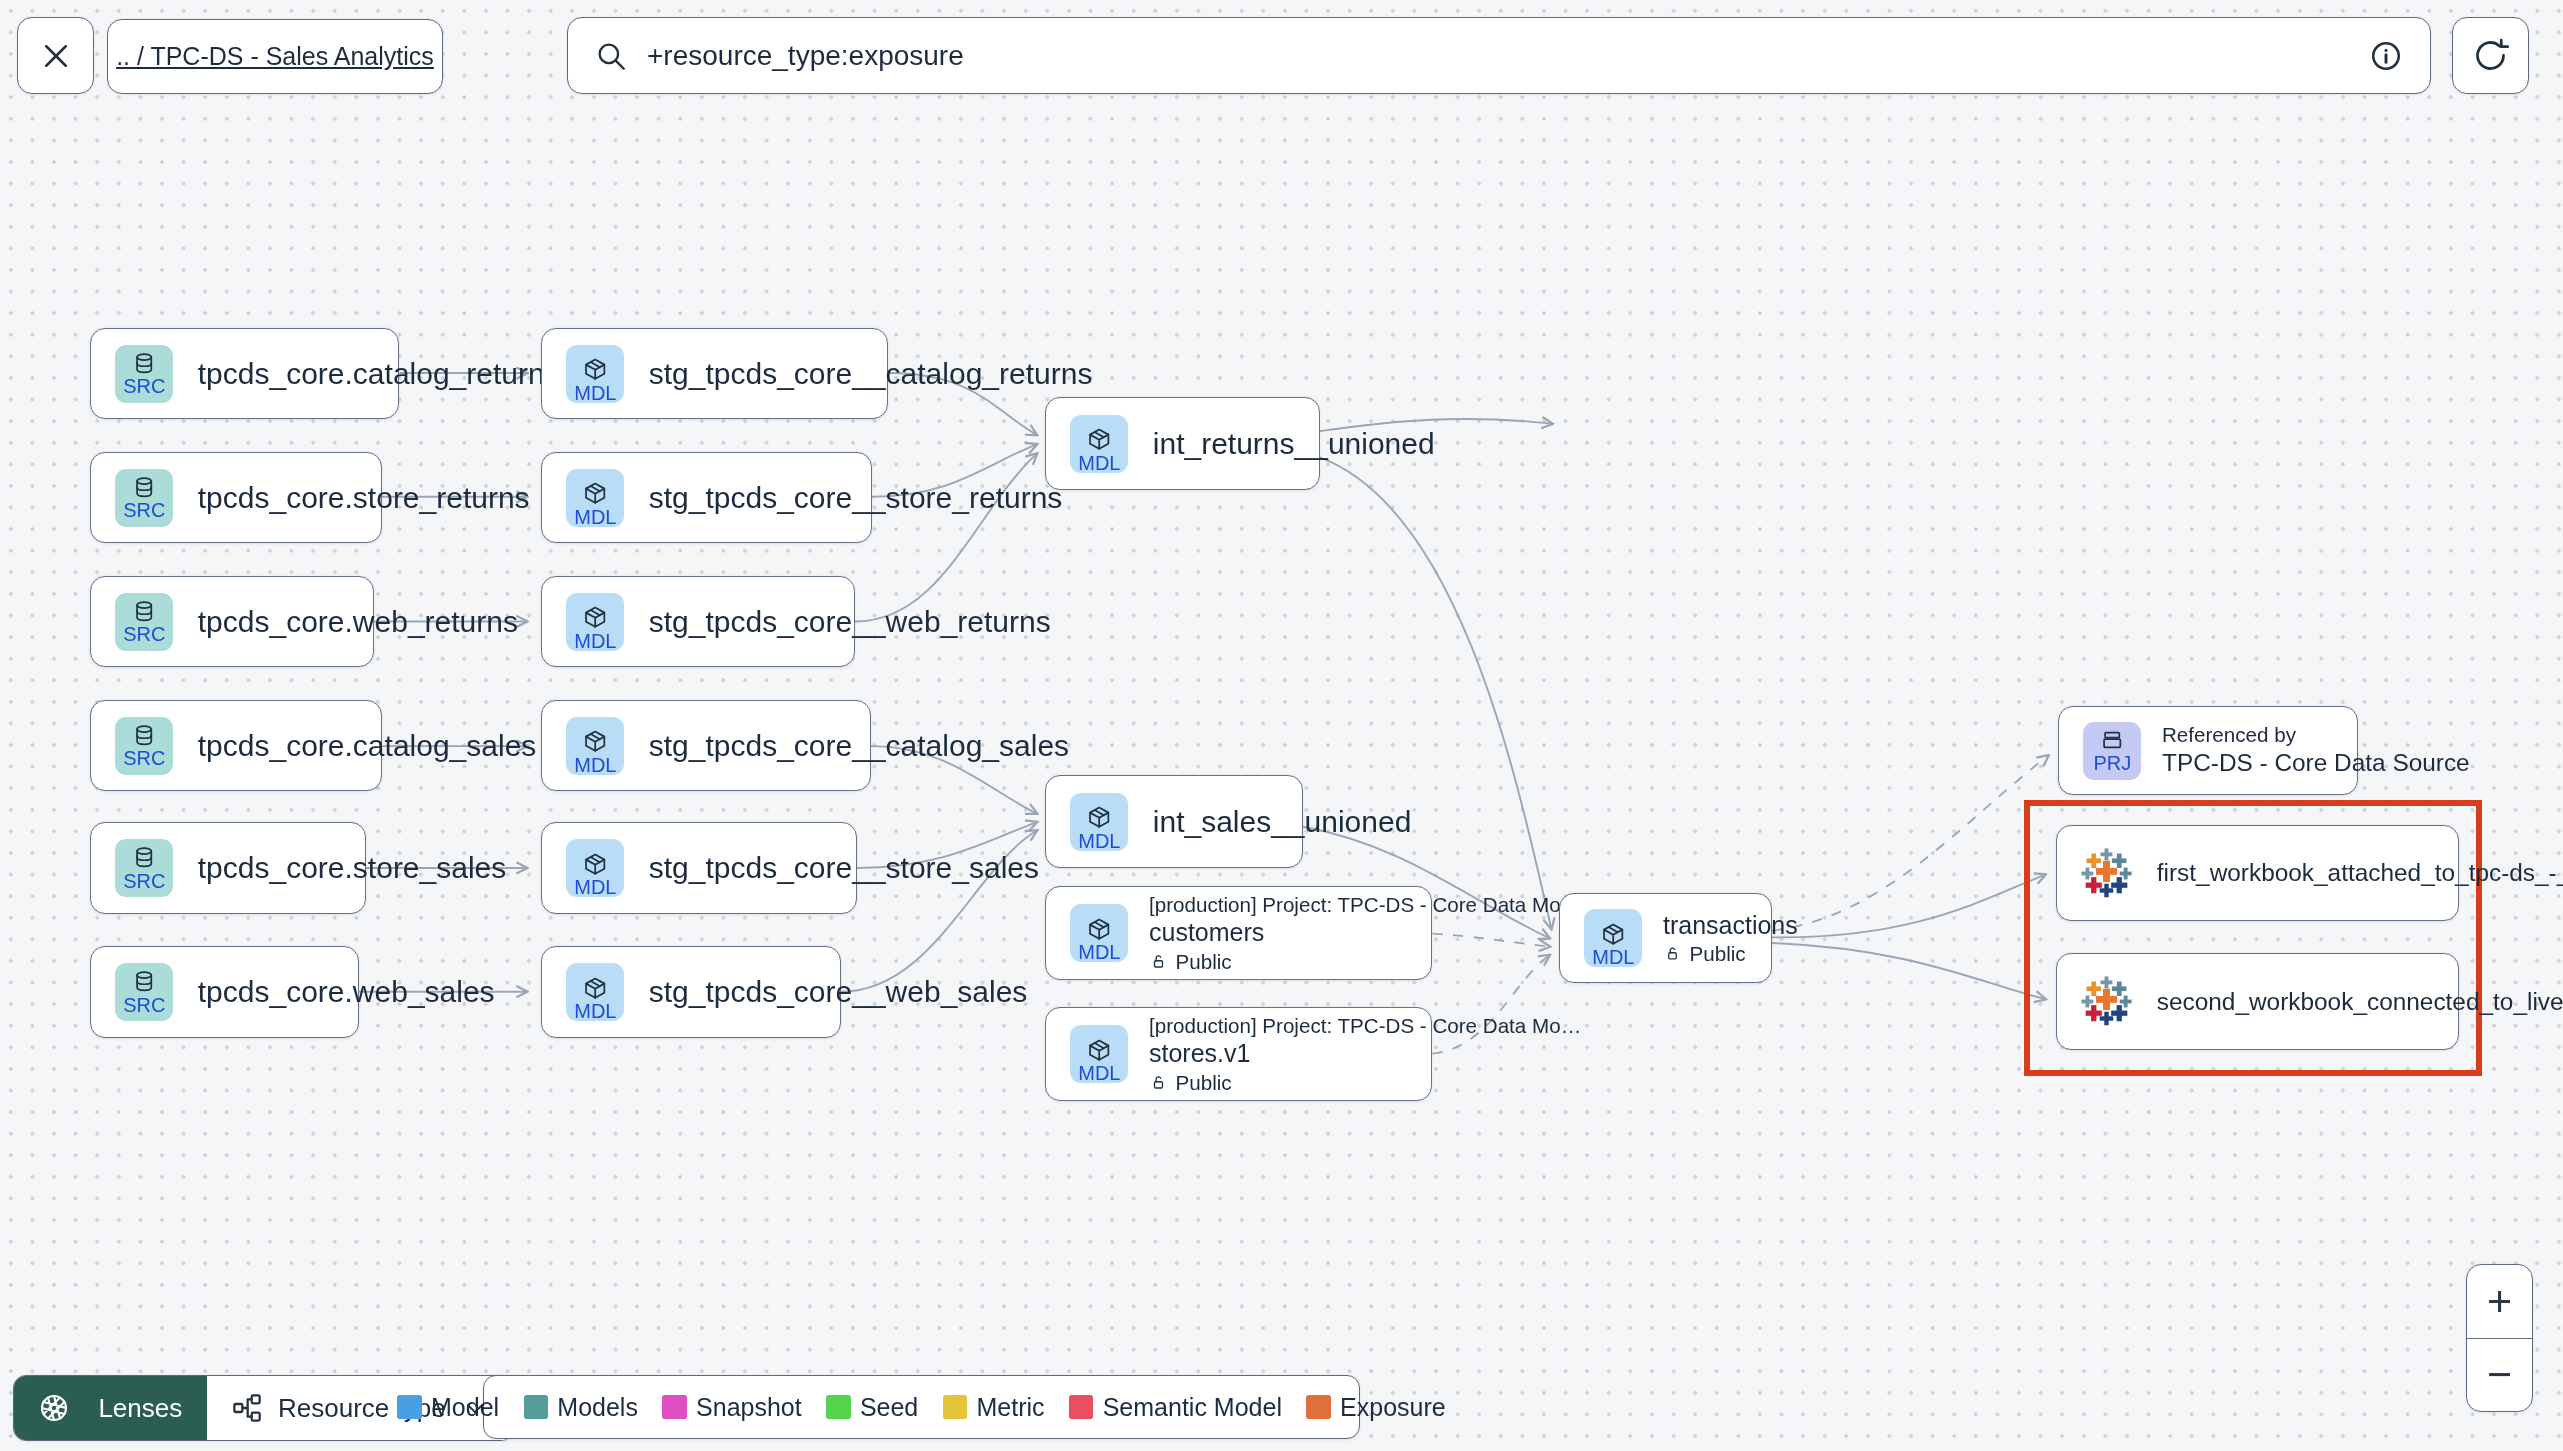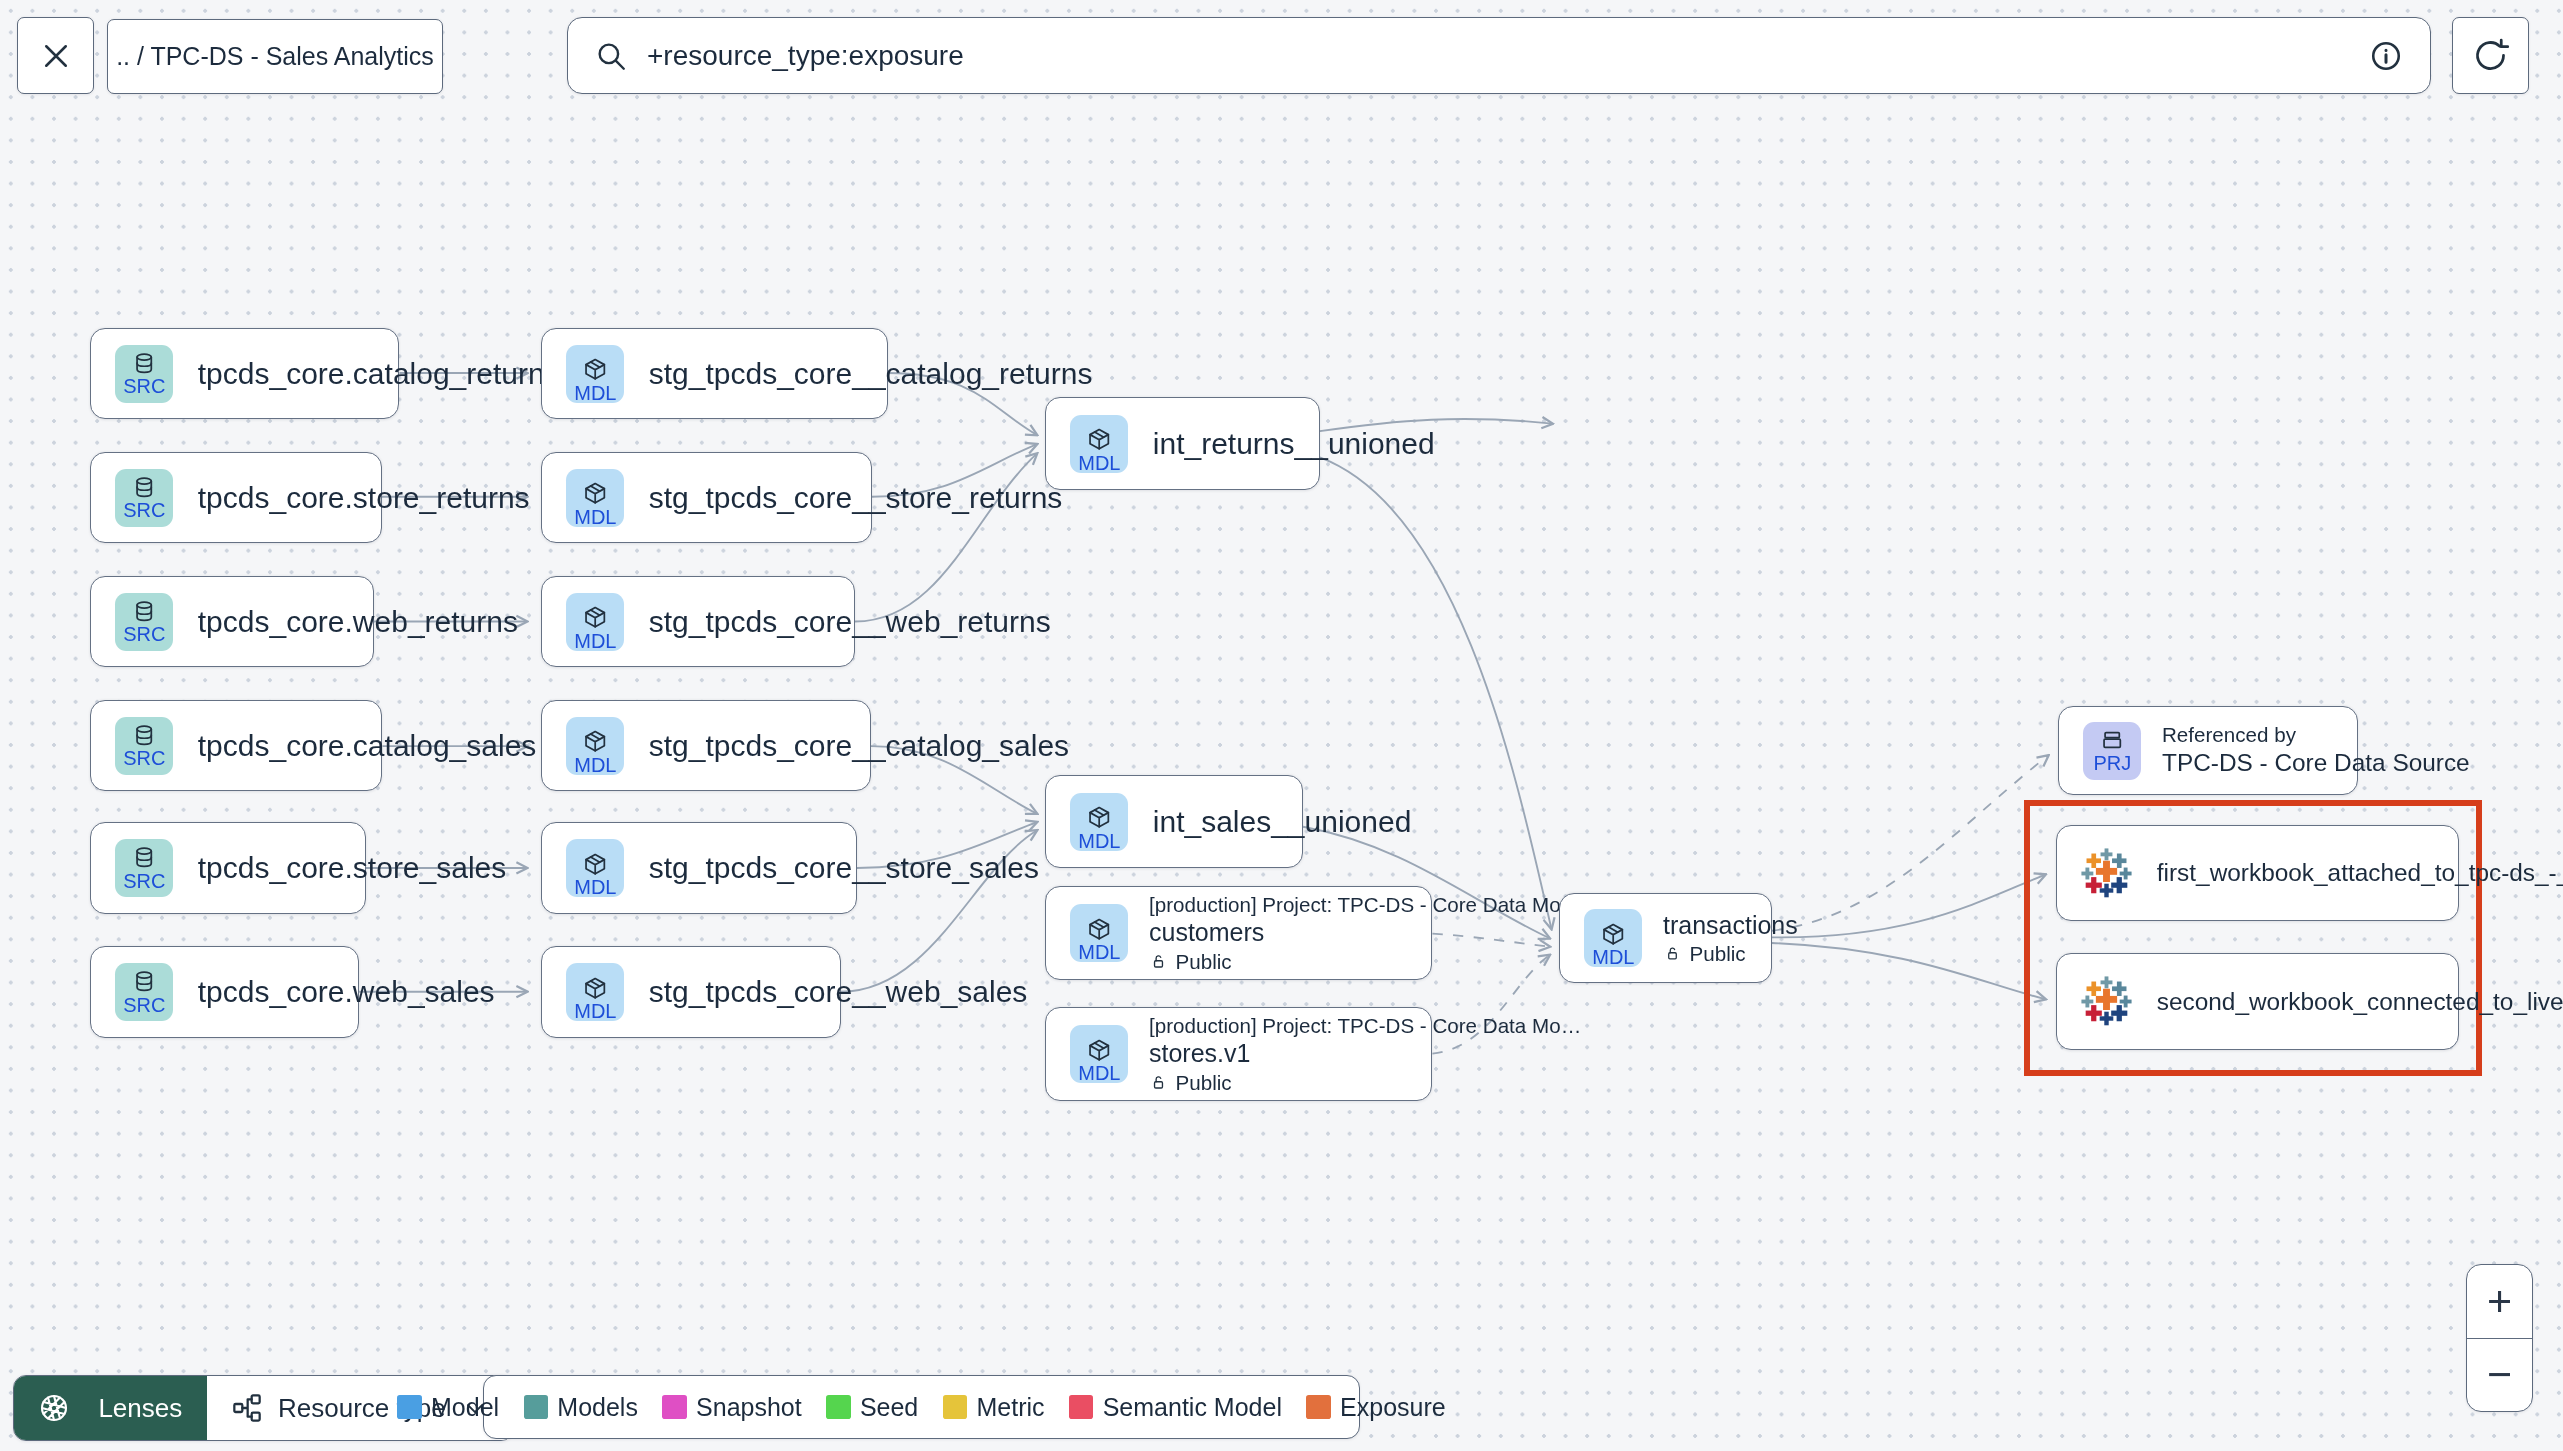--- a/index.html
+++ b/index.html
@@ -13,23 +13,23 @@
     position:relative;width:2563px;height:1451px;
     background-color:#f5f6f8;
     background-image:radial-gradient(circle,#ccd3dd 1.7px,transparent 1.9px);
     background-size:21.6px 21.6px;
   }
   svg{display:block}
   .ic{stroke:#22313f;fill:none;stroke-width:1.7;stroke-linecap:round;stroke-linejoin:round}
 
   
   .btn-sq{
-    position:absolute;background:#fff;border:1.9px solid #5d6a7d;border-radius:7px;
+    position:absolute;background:#fff;border:1.9px solid #5d6a7d;border-radius:15px;
     display:flex;align-items:center;justify-content:center;
-    box-shadow:0 0.9px 2.8px rgba(20,30,50,.08);cursor:pointer;
+    box-shadow:0 0.9px 2.8px rgba(20,30,50,.08);cursor:pointer;text-decoration:underline;
   }
   #close-btn{left:17px;top:17px;width:75px;height:75px;}
   #breadcrumb-btn{left:107px;top:19px;width:334px;height:73px;font-size:25px;}
   #search-bar{
     position:absolute;left:567px;top:17px;width:1864px;height:77px;
     background:#fff;border:1.9px solid #5d6a7d;border-radius:15px;
     display:flex;align-items:center;padding:1px 26px;box-sizing:border-box;
     box-shadow:0 0.9px 2.8px rgba(20,30,50,.08);
   }
   #search-bar .value{font-size:28px;margin-left:19px;flex:1;}

